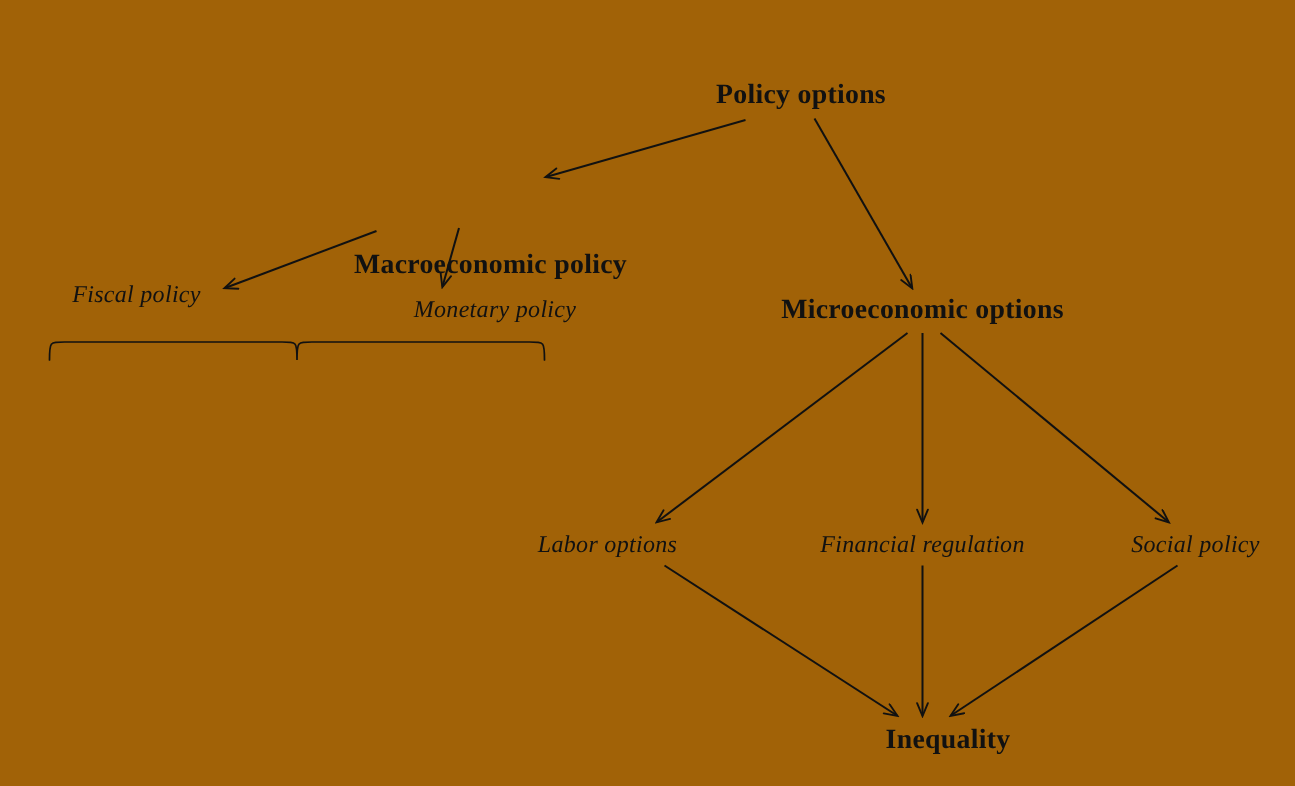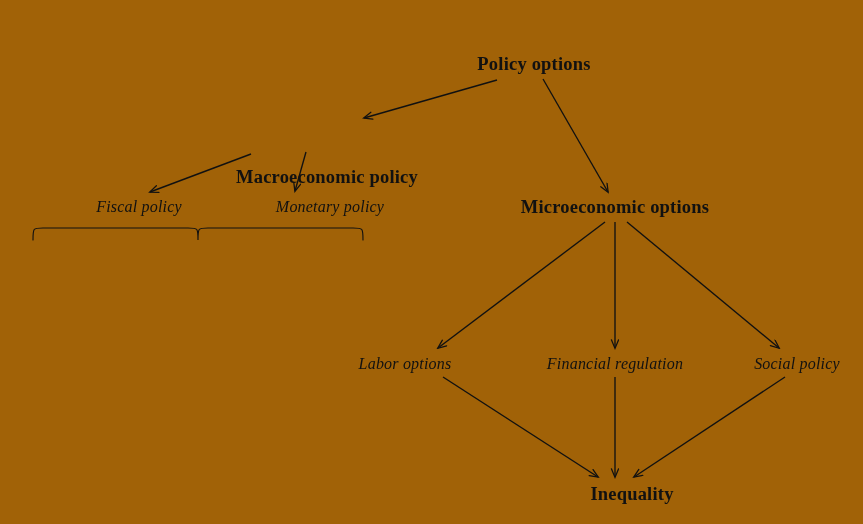--- a/index.html
+++ b/index.html
@@ -80,21 +80,21 @@
       </g>
     <g id="brace-group" stroke="#111111" stroke-width="1.15" fill="none" stroke-linecap="round">
         <path d="M33,240 C33,228 33,228 43,228 L188,228 C198,228 198,228 198,240 C198,228 198,228 208,228 L353,228 C363,228 363,228 363,240"></path>
       </g>
   </svg>
 
   <div id="nodes-layer">
       <div class="node node-primary" style="left: 534px; top: 64px;">Policy options</div>
       <div class="node node-primary" style="left: 327px; top: 136px; margin-top: 41px;">Macroeconomic policy</div>
       <div class="node node-primary" style="left: 615px; top: 207px;">Microeconomic options</div>
-      <div class="node node-leaf" style="left: 91px; top: 207px; margin-left: 48px;">Fiscal policy</div>
+      <div class="node node-leaf" style="left: 91px; top: 197px;">Fiscal policy</div>
       <div class="node node-leaf" style="left: 288px; top: 207px; margin-left: 42px;">Monetary policy</div>
       <div class="node node-leaf" style="left: 405px; top: 364px;">Labor options</div>
       <div class="node node-leaf" style="left: 615px; top: 364px;">Financial regulation</div>
       <div class="node node-leaf" style="left: 797px; top: 364px;">Social policy</div>
       <div class="node node-primary" style="left: 632px; top: 494px;">Inequality</div>
     </div>
 
 
 </div>
 

